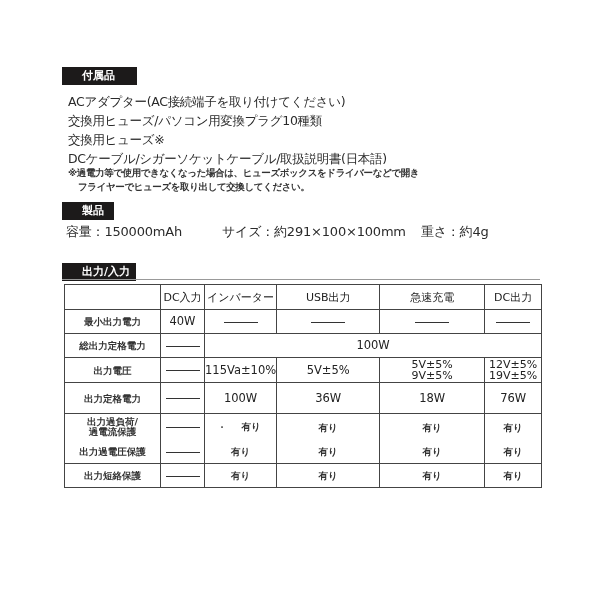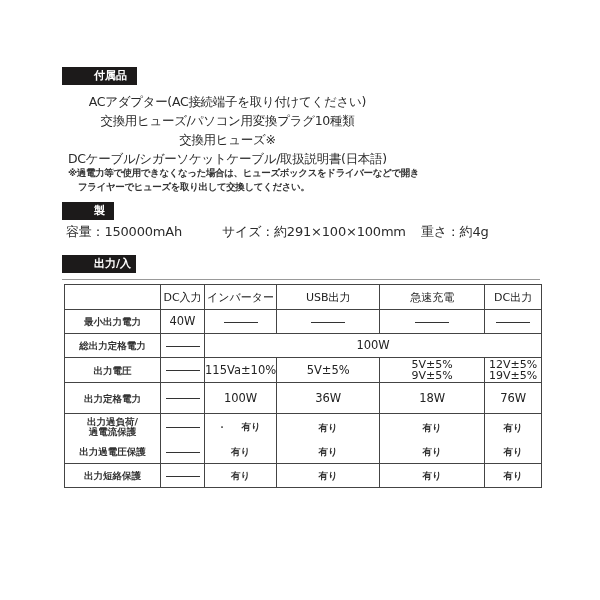--- a/index.html
+++ b/index.html
@@ -2,24 +2,24 @@
 <html><head>
 <meta charset="utf-8">
 <style>
   html, body { margin: 0; padding: 0; }
   body {
     width: 600px; height: 600px; background: #ffffff; position: relative; overflow: hidden;
     font-family: "DejaVu Sans", "Liberation Sans", sans-serif; color: #222;
   }
   .sec-bar {
     position: absolute; left: 62px; height: 18px; background: #1c1a1a; color: #fff;
-    font-size: 11px; font-weight: bold; line-height: 18px; padding: 0 0 0 32px; box-sizing: border-box;
+    font-size: 11px; font-weight: bold; line-height: 18px; padding: 0 0 0 20px; box-sizing: border-box;
   }
   .acc-list { position: absolute; left: 68px; top: 92px; font-size: 12.5px; line-height: 19px; color: #2a2a2a; }
-  .acc-list div { white-space: nowrap; letter-spacing: -0.3px; text-align: center; }
+  .acc-list div { white-space: nowrap; letter-spacing: -0.3px; }
   .note { position: absolute; left: 68px; top: 166px; font-size: 9.5px; line-height: 14px; font-weight: bold; color: #333; letter-spacing: -0.4px; }
   .note .l2 { padding-left: 10px; }
   .specs { position: absolute; left: 66px; top: 223px; font-size: 13px; color: #2a2a2a; white-space: nowrap; letter-spacing: -0.2px; }
   .specs span { display: inline-block; }
   .hr { position: absolute; left: 62px; top: 279px; width: 478px; height: 1px; background: #999; }
   table.spec {
     position: absolute; left: 64px; top: 284px; border-collapse: collapse;
     font-size: 10px; color: #222; table-layout: fixed;
   }
   table.spec td {
@@ -52,21 +52,21 @@
 </div>
 
 <div class="sec-bar" style="top:202px;width:52px;">製品仕様</div>
 
 <div class="specs">
   <span style="width:152px;">容量：150000mAh</span>
   <span style="width:195px;">サイズ：約291×100×100mm</span>
   <span>重さ：約4g</span>
 </div>
 
-<div class="sec-bar" style="top:255px;width:74px;">出力/入力</div>
+<div class="sec-bar" style="top:263px;width:74px;">出力/入力</div>
 <div class="hr"></div>
 
 <table class="spec">
   <colgroup>
     <col style="width:96px">
       <col style="width:44px">
       <col style="width:68px">
       <col style="width:103px">
       <col style="width:105px">
       <col style="width:57px">

